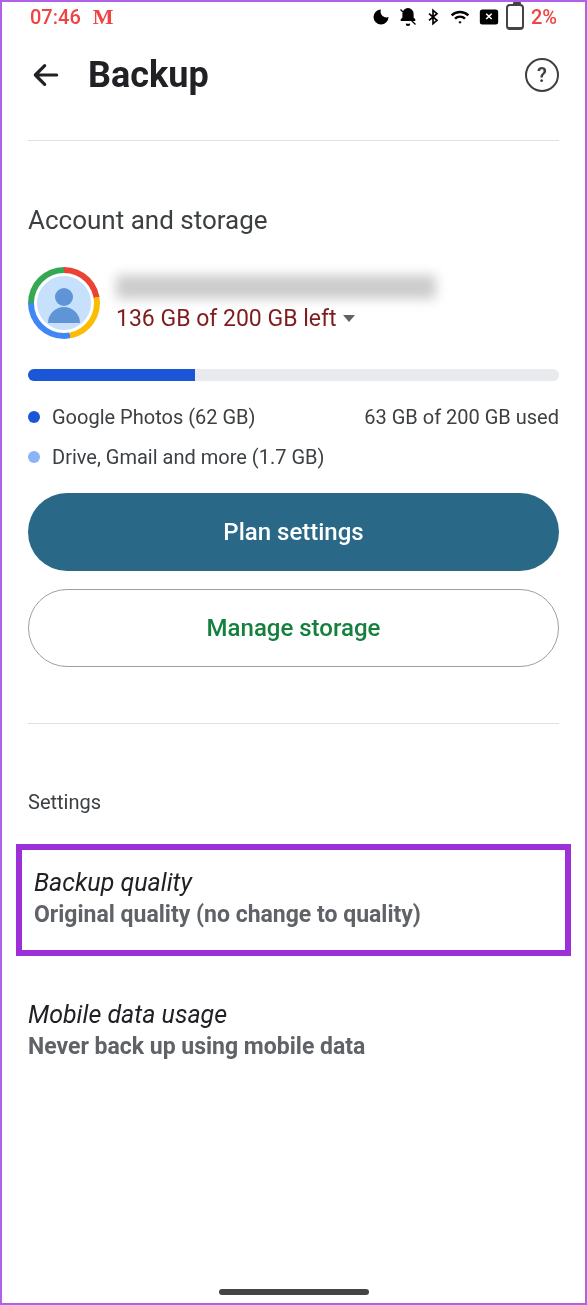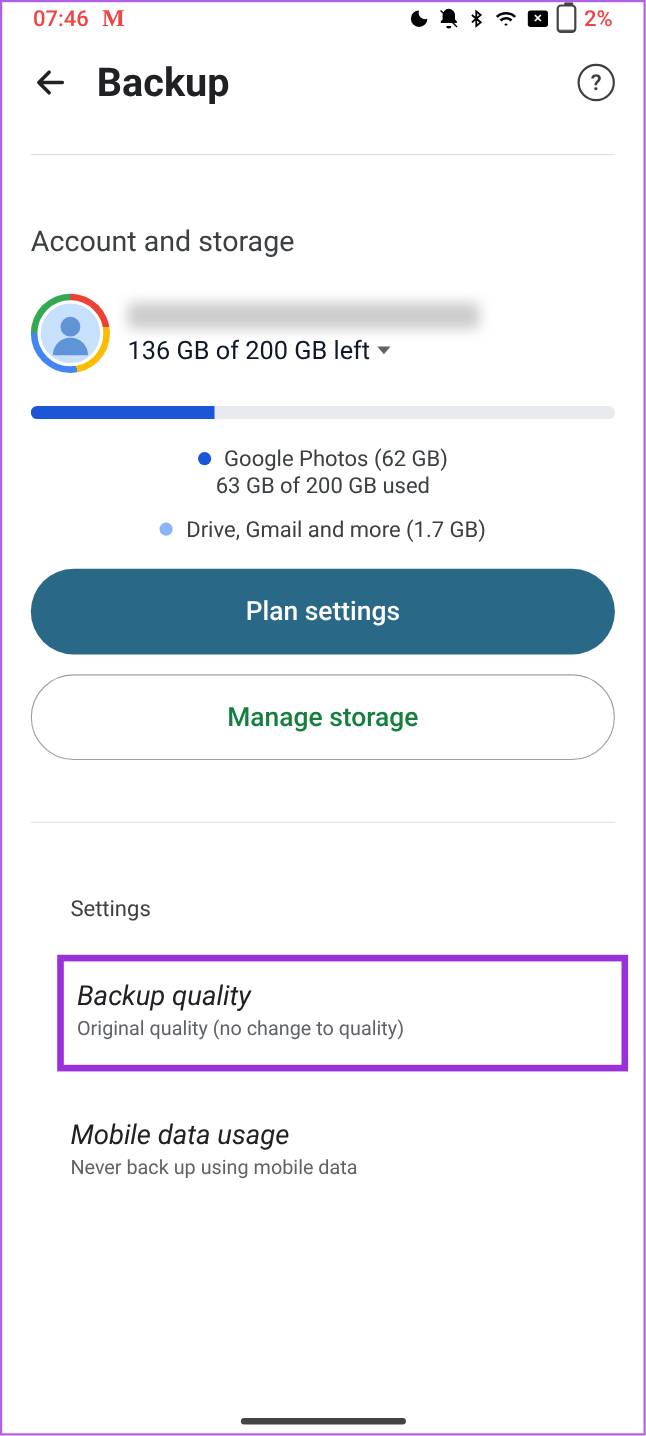--- a/index.html
+++ b/index.html
@@ -72,21 +72,21 @@
   }
   .account-info { display:flex; flex-direction:column; gap:6px; }
   .account-email {
     width: 320px; height: 24px;
     background: #ccc;
     filter: blur(6px);
     border-radius: 4px;
   }
   .storage-left {
     font-size: 23px;
-    color: #0f172a;
+    color: #7f1d1d;
     display:flex; align-items:center; gap:6px;
   }
   .caret-down {
     width: 0; height: 0;
     border-left: 6px solid transparent;
     border-right: 6px solid transparent;
     border-top: 7px solid #5f6368;
   }
   .progress-bar {
     margin: 30px 26px 16px 26px;
@@ -94,21 +94,21 @@
     background: #e8eaed;
     border-radius: 6px;
     overflow: hidden;
     position: relative;
   }
   .progress-fill {
     height: 100%;
     background: #1a56d6;
     width: 31.5%;
   }
-  .legend { padding: 8px 26px; display:flex; justify-content:space-between; align-items:center; font-size:20px; color:#3c4043;flex-direction:column;}
+  .legend { padding: 8px 26px; display:flex; justify-content:space-between; align-items:center; font-size:20px; color:#3c4043;}
   .legend-left { display:flex; align-items:center; gap:12px; }
   .dot { width:12px; height:12px; border-radius:50%; }
   .dot-blue { background:#1a56d6; }
   .dot-light { background:#8ab4f8; }
   .btn {
     display:flex; align-items:center; justify-content:center;
     margin: 0 26px;
     height: 78px;
     border-radius: 40px;
     font-size: 24px;
@@ -119,28 +119,28 @@
     background: #2a6887;
     color: #fff;
     margin-top: 16px;
   }
   .btn-outline {
     border: 1.5px solid #9aa0a6;
     color: #15803d;
     margin-top: 18px;
     background:#fff;
   }
-  .settings-section { padding-top: 66px; padding-left: 36px; }
+  .settings-section { padding-top: 66px; }
   .settings-label { font-size: 20px; color:#3c4043; padding: 0 26px 30px 26px; }
   .setting-item {
     padding: 14px 26px 18px 26px;
     cursor:pointer;
   }
   .setting-title { font-size: 25px; color:#202124; margin-bottom:4px;font-style:italic; }
-  .setting-sub { font-size: 18px; color:#5f6368; }
+  .setting-sub { font-size: 23px; color:#5f6368;font-weight:bold; }
   .highlight-box {
     border: 6px solid #9b2fd8;
     margin: 0 14px;
     padding: 18px 12px 22px 12px;
   }
   .spacer-md { height: 30px; }
   .home-indicator {
     position:absolute;
     bottom: 8px;
     left: 50%;

